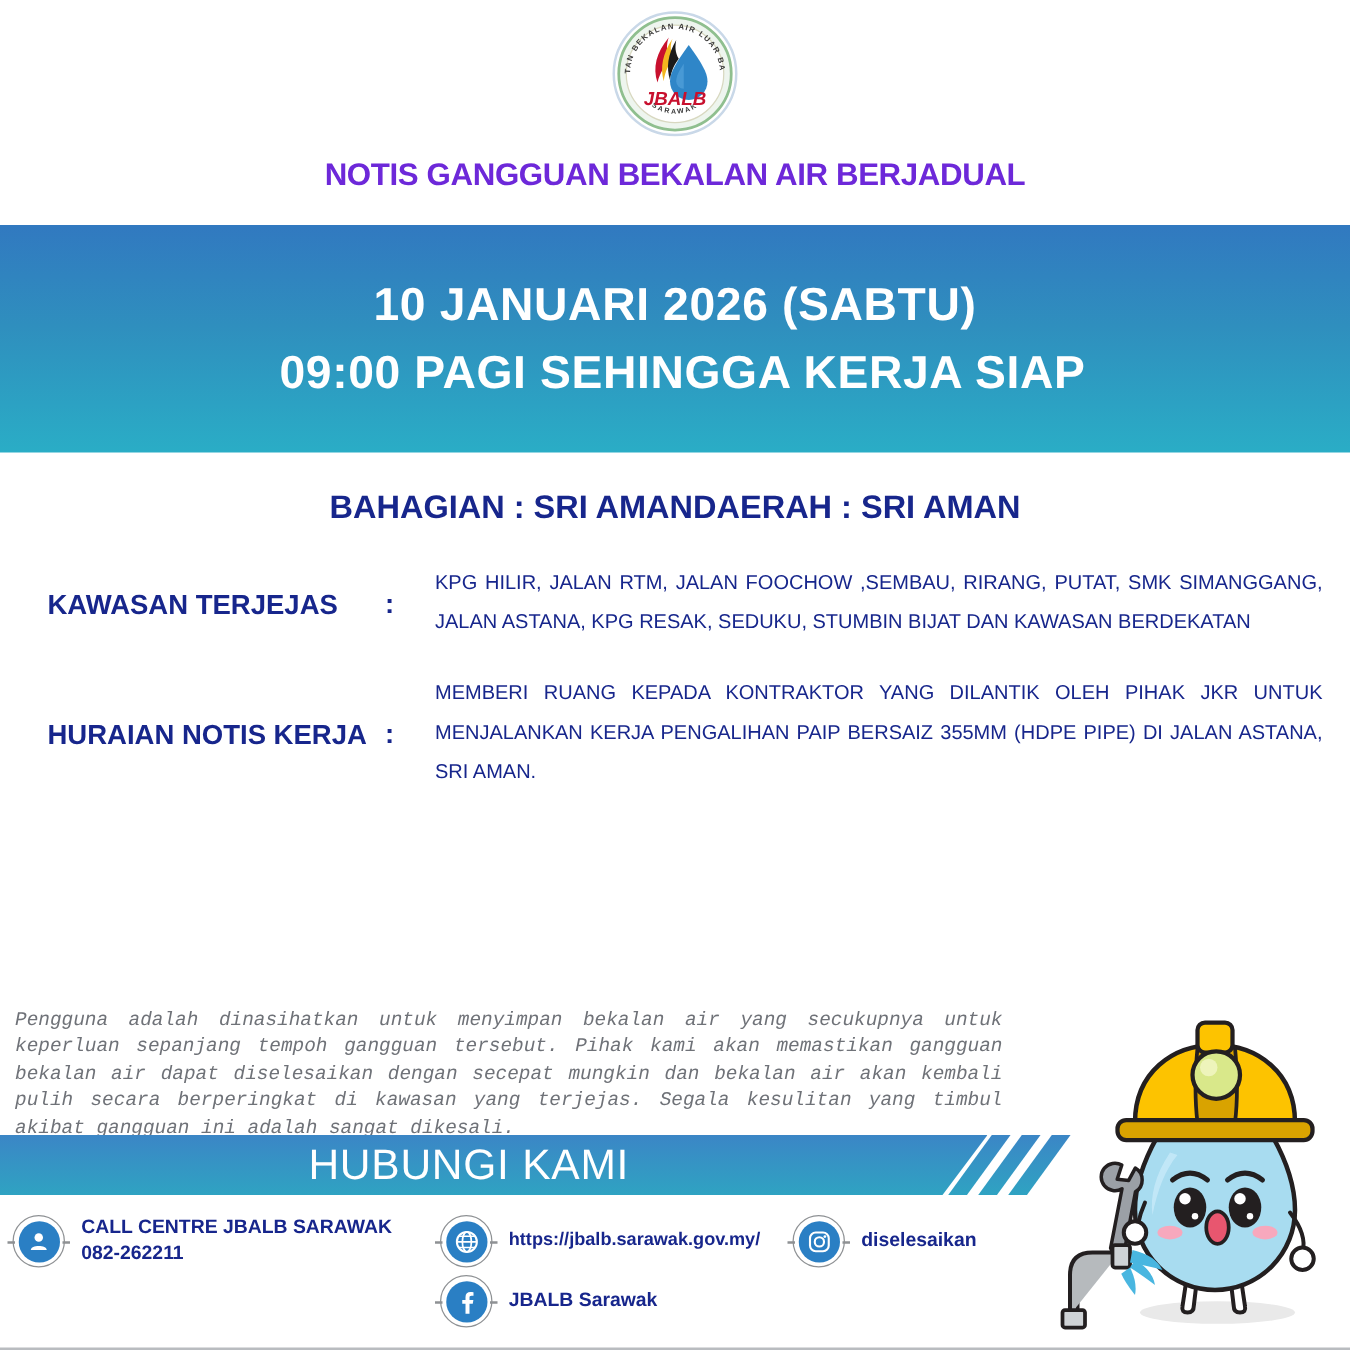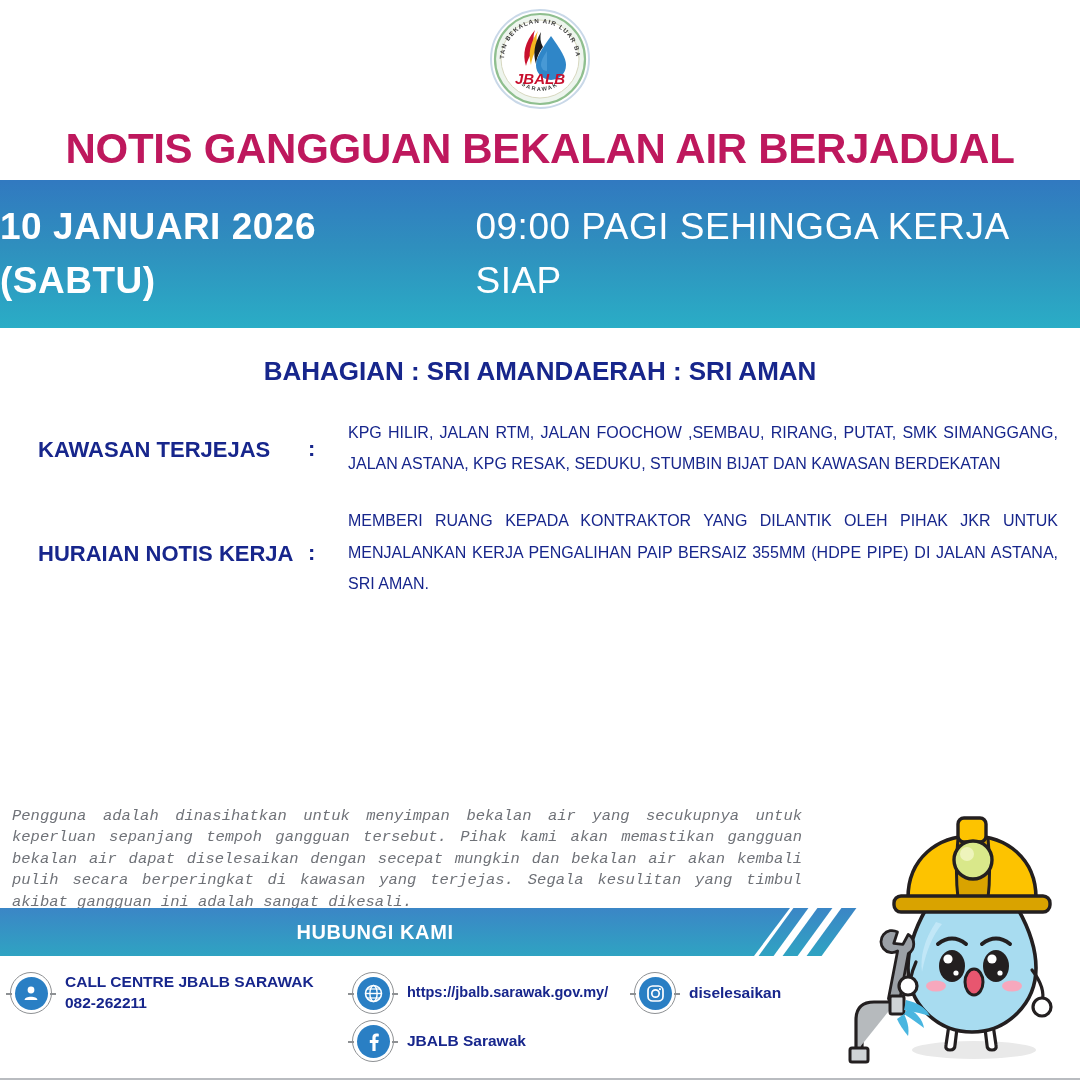--- a/index.html
+++ b/index.html
@@ -20,42 +20,42 @@
     height:112px;
   }
   .logo {
     width:102px; height:102px;
     position:relative;
   }
 
   
   .title {
     text-align:center;
-    color:#be185d;
-    font-size:42px;
+    color:#6d28d9;
+    font-size:25px;
     font-weight:bold;
     letter-spacing:-0.3px;
     line-height:1;
     padding-top:16px;
     height:68px;
   }
 
   
   .date-banner {
     width:100%;
-    height:148px;
+    height:182px;
     background:linear-gradient(180deg,#3179c0 0%,#2f8fbe 45%,#2aadc6 100%);
     display:flex;
-    flex-direction:row;
+    flex-direction:column;
     align-items:center;
     justify-content:center;
     color:#ffffff;
   }
   .date-line1 { font-size:37px; font-weight:bold; letter-spacing:0.5px; line-height:1.45; }
-  .date-line2 { font-size:37px; font-weight:normal; letter-spacing:0.5px; line-height:1.45;margin-left:12px; }
+  .date-line2 { font-size:37px; font-weight:bold; letter-spacing:0.5px; line-height:1.45;margin-left:12px; }
 
   
   .info {
     padding-top:28px;
     color:#17268c;
   }
   .row-division {
     display:flex;
     justify-content:center;
     font-size:26px;
@@ -124,22 +124,22 @@
     left:0; top:0;
     width:790px; height:48px;
     background:linear-gradient(180deg,#3b86c6 0%,#2fa3c2 100%);
     clip-path:polygon(0 0, 100% 0, calc(100% - 36px) 100%, 0 100%);
     display:flex;
     align-items:center;
     justify-content:center;
   }
   .contact-banner .bar span {
     color:#ffffff;
-    font-size:20px;
-    font-weight:bold;
+    font-size:34px;
+    font-weight:normal;
     letter-spacing:0.6px;
     margin-left:-40px;
   }
   .slash {
     position:absolute;
     top:0;
     width:15px;
     height:48px;
     background:linear-gradient(180deg,#3b86c6 0%,#2fa3c2 100%);
     transform:skewX(-36deg);

